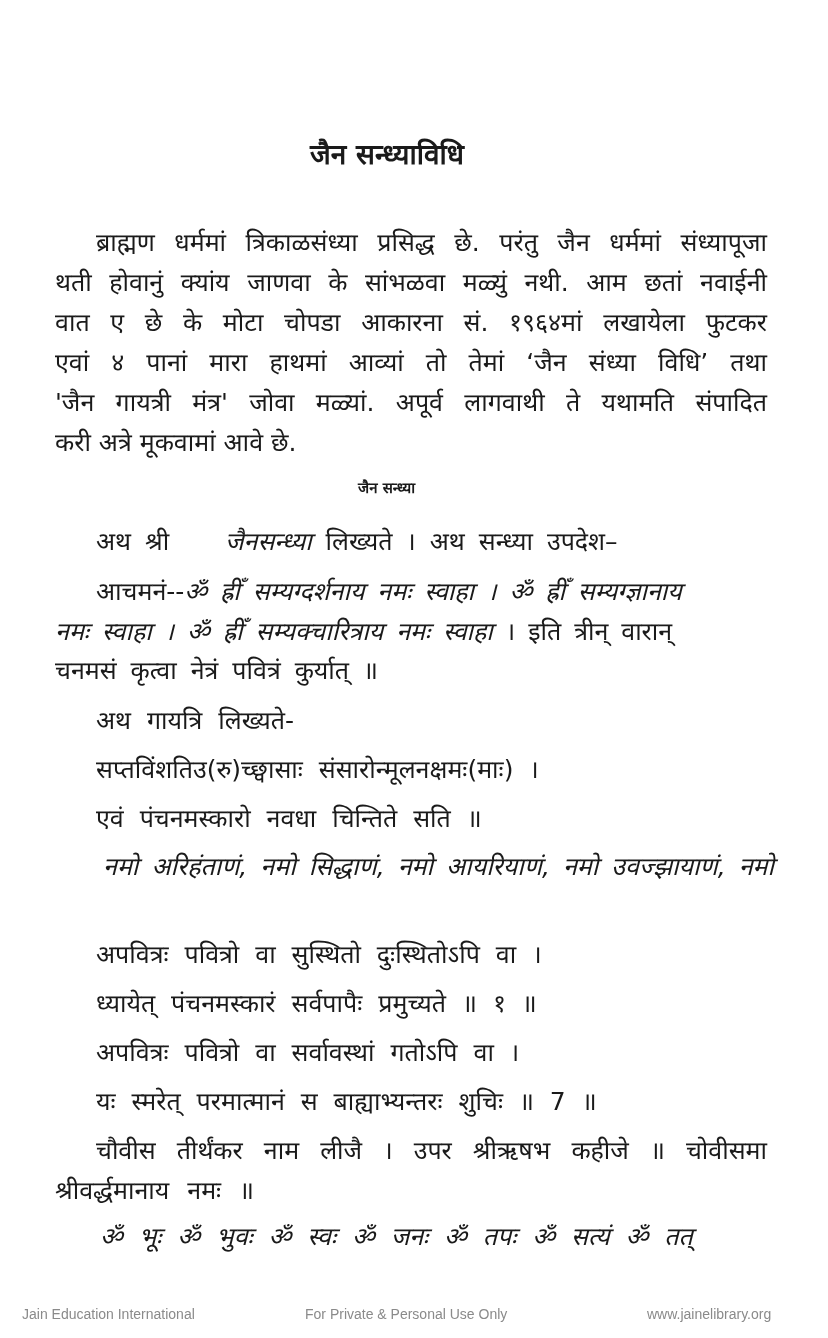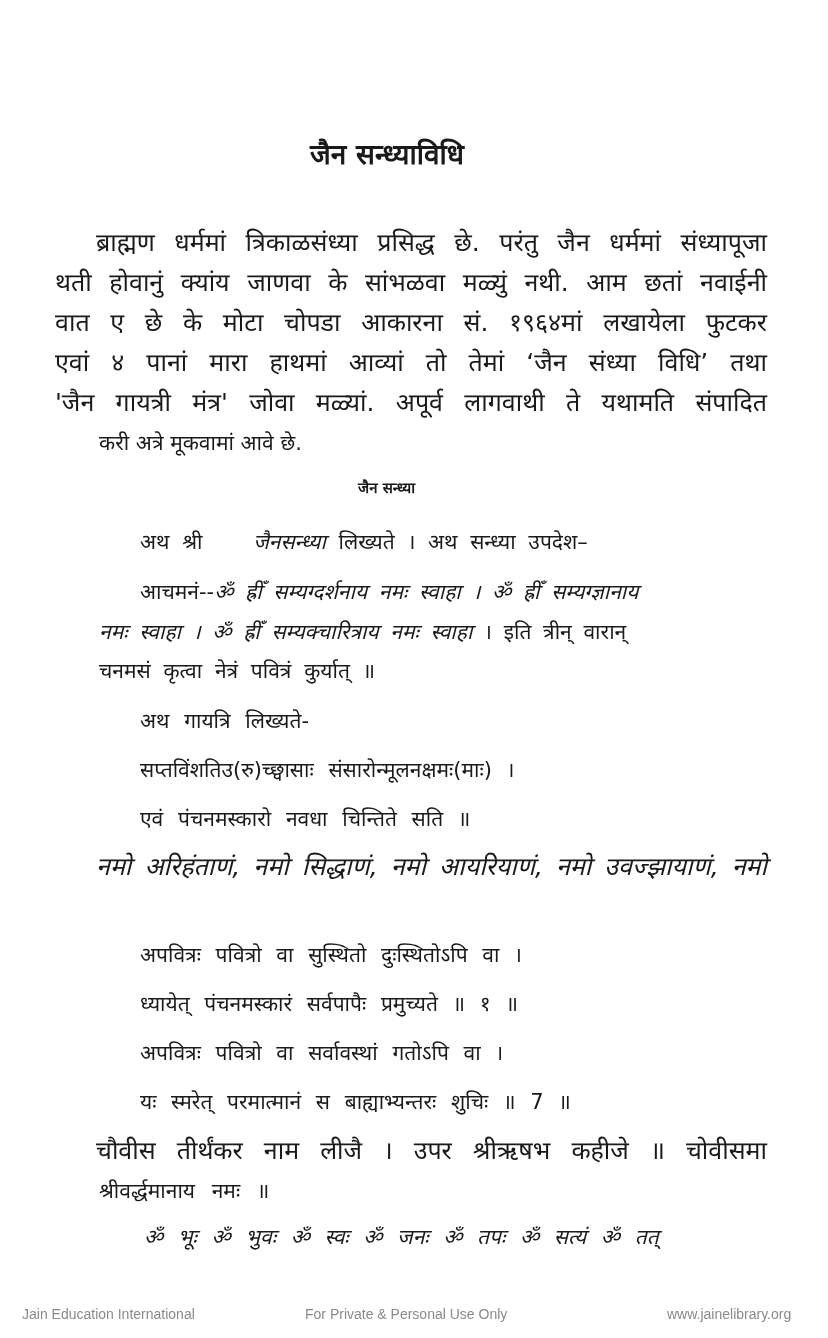--- a/index.html
+++ b/index.html
@@ -17,23 +17,22 @@
     }
     .page {
       position: absolute;
       left: 0; top: 0;
       width: 828px;
       height: 1338px;
     }
     .line {
       position: absolute;
       white-space: nowrap;
-      font-size: 21px;
+      font-size: 25px;
       line-height: 30px;
-      margin-left: 44px;
     }
     .title {
       position: absolute;
       left: 310px;
       top: 134px;
       font-size: 28px;
       font-weight: bold;
       white-space: nowrap;
     }
     .author {
@@ -104,29 +103,29 @@
     <span class="it">नमः स्वाहा । ॐ ह्रीँ सम्यक्चारित्राय नमः स्वाहा</span>
     <span>। इति त्रीन् वारान्</span>
   </div>
   <div class="line" style="top:656px; left:55px; word-spacing:6px;">चनमसं कृत्वा नेत्रं पवित्रं कुर्यात् ॥</div>
 
   <div class="line" style="top:706px; left:96px; word-spacing:8px;">अथ गायत्रि लिख्यते-</div>
 
   <div class="line" style="top:755px; left:96px; word-spacing:8px;">सप्तविंशतिउ(रु)च्छ्वासाः संसारोन्मूलनक्षमः(माः) ।</div>
   <div class="line" style="top:804px; left:96px; word-spacing:8px;">एवं पंचनमस्कारो नवधा चिन्तिते सति ॥</div>
 
-  <div class="just it" style="top:852px; left:96px; width:671px;">नमो अरिहंताणं, नमो सिद्धाणं, नमो आयरियाणं, नमो उवज्झायाणं, नमो</div>
+  <div class="just it" style="top:852px; left:103px; width:671px;">नमो अरिहंताणं, नमो सिद्धाणं, नमो आयरियाणं, नमो उवज्झायाणं, नमो</div>
 
   <div class="line" style="top:940px; left:96px; word-spacing:8px;">अपवित्रः पवित्रो वा सुस्थितो दुःस्थितोऽपि वा ।</div>
   <div class="line" style="top:989px; left:96px; word-spacing:8px;">ध्यायेत् पंचनमस्कारं सर्वपापैः प्रमुच्यते ॥ १ ॥</div>
   <div class="line" style="top:1038px; left:96px; word-spacing:8px;">अपवित्रः पवित्रो वा सर्वावस्थां गतोऽपि वा ।</div>
   <div class="line" style="top:1087px; left:96px; word-spacing:8px;">यः स्मरेत् परमात्मानं स बाह्याभ्यन्तरः शुचिः ॥ 7 ॥</div>
 
   <div class="just" style="top:1136px; left:96px; width:671px;">चौवीस तीर्थंकर नाम लीजै । उपर श्रीऋषभ कहीजे ॥ चोवीसमा</div>
   <div class="line" style="top:1176px; left:55px; word-spacing:10px;">श्रीवर्द्धमानाय नमः ॥</div>
 
   <div class="line it" style="top:1222px; left:100px; word-spacing:8px;">ॐ भूः ॐ भुवः ॐ स्वः ॐ जनः ॐ तपः ॐ सत्यं ॐ तत्</div>
 
   <div class="footer" style="left:22px;">Jain Education International</div>
   <div class="footer" style="left:305px;">For Private &amp; Personal Use Only</div>
-  <div class="footer" style="left:667px;">www.jainelibrary.org</div>
+  <div class="footer" style="left:647px;">www.jainelibrary.org</div>
 
 </div>
 
 </body></html>

